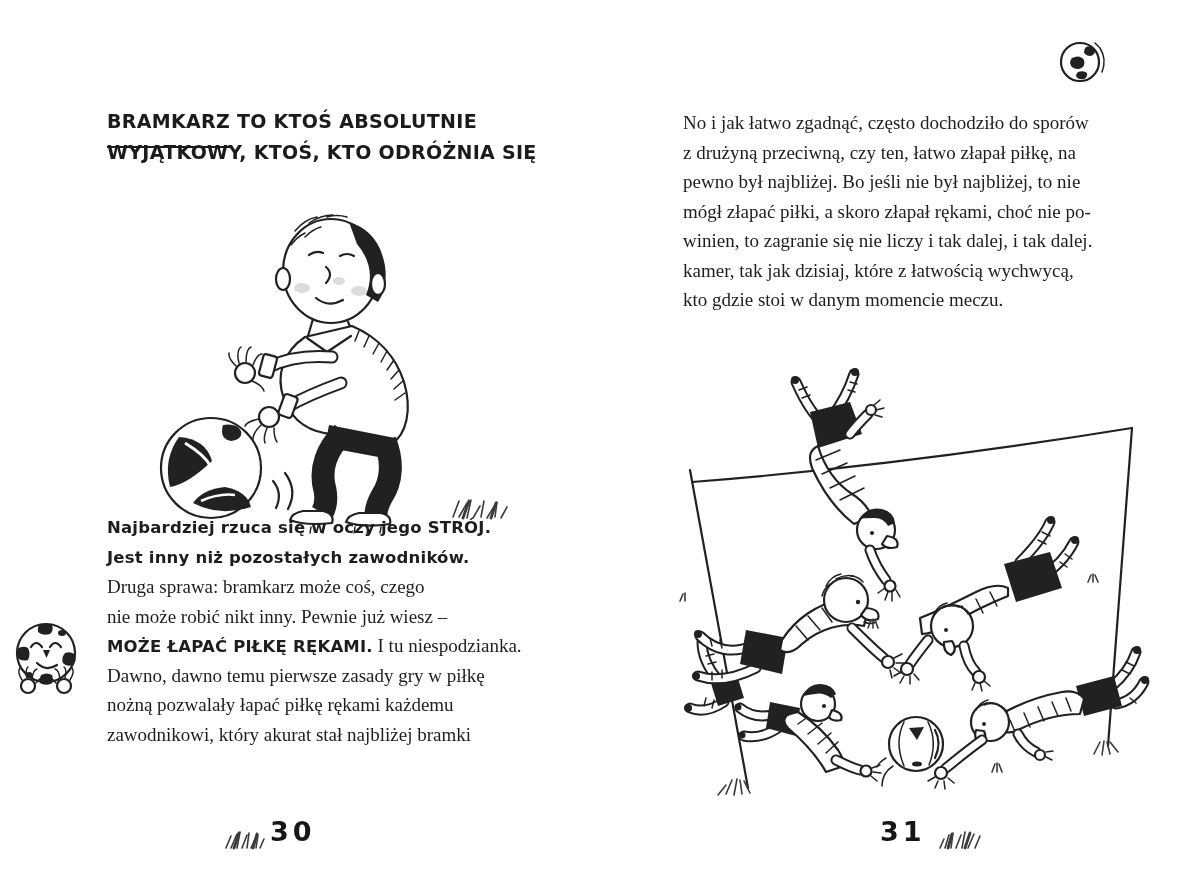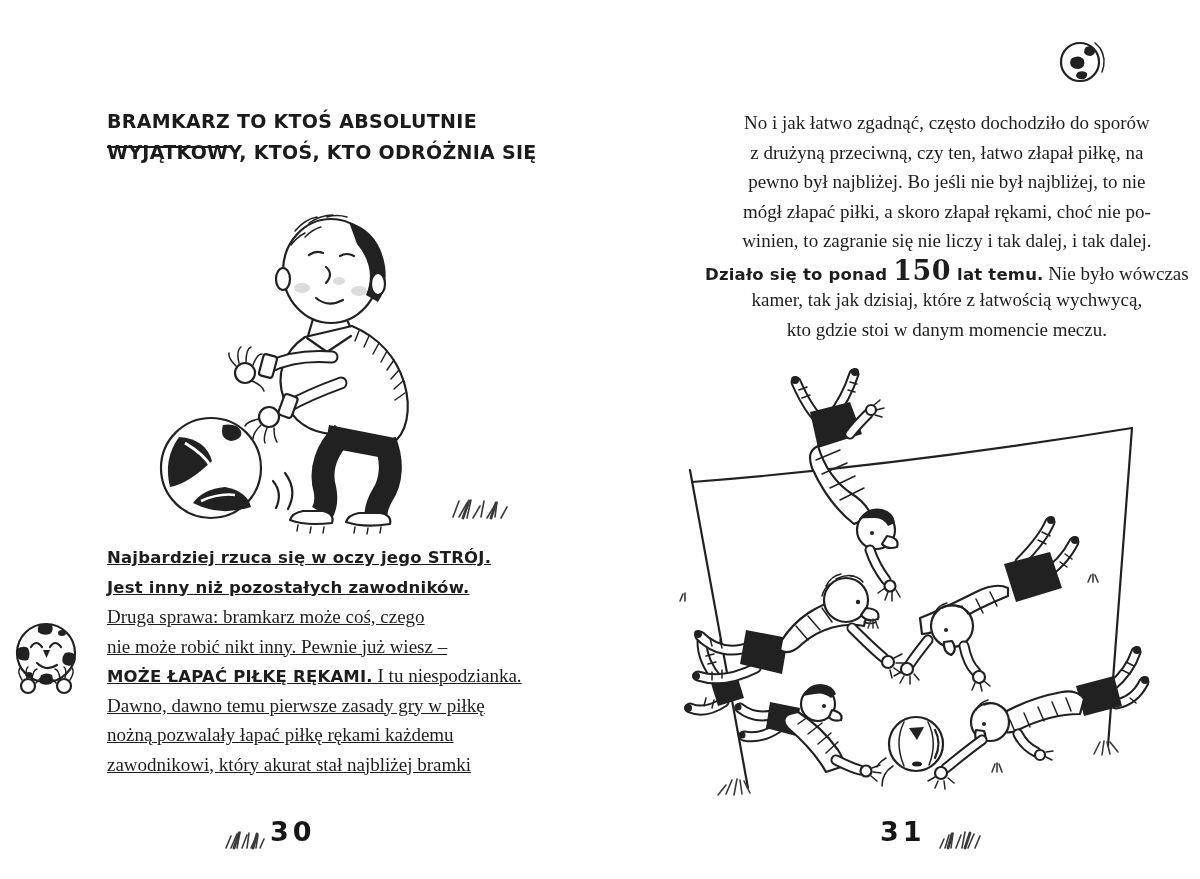--- a/index.html
+++ b/index.html
@@ -6,22 +6,22 @@
   .spread{position:relative;width:1200px;height:879px;background:#fff;overflow:hidden;color:#1d1d1d;}
   .abs{position:absolute;}
   .hand{font-family:"DejaVu Sans",sans-serif;font-weight:700;}
   .serif{font-family:"Liberation Serif",serif;font-weight:400;}
   .heading{left:107px;top:106px;font-size:19px;line-height:31px;letter-spacing:0.3px;color:#1b1b1b;}
   .heading .u{border-bottom:2px solid #1b1b1b;padding-bottom:14px;}
   .bodyblock{line-height:29.5px;}
   .bodyblock .ln{white-space:nowrap;height:29.5px;}
   .bodyblock .serif{font-size:19px;}
   .bodyblock .hand{font-size:16.5px;letter-spacing:0.2px;}
-  .body-left{left:107px;top:543px;text-decoration:underline;}
-  .body-right{left:705px;top:108px;text-align:center;}
+  .body-left{left:107px;top:513px;}
+  .body-right{left:683px;top:108px;}
   .bignum{font-family:"DejaVu Serif",serif;font-weight:700;font-size:27px;letter-spacing:0.5px;}
   .pagenum{font-family:"DejaVu Sans",sans-serif;font-weight:700;font-size:27px;letter-spacing:4px;color:#161616;}
   svg{display:block;}
   .ol{fill:#fff;stroke:#212121;stroke-width:2.2;stroke-linejoin:round;}
   .ln2{fill:none;stroke:#212121;stroke-width:2.2;stroke-linecap:round;stroke-linejoin:round;}
   .thin{stroke-width:1.5;}
   .dk{fill:#212121;stroke:none;}
   .tb{fill:none;stroke:#212121;stroke-width:11;stroke-linecap:round;}
   .tw{fill:none;stroke:#ffffff;stroke-width:7;stroke-linecap:round;}
   .gb{fill:none;stroke:#212121;stroke-width:13;stroke-linecap:round;}
@@ -136,21 +136,20 @@
       <path class="dk" d="M23,39 q6,-2 9,1 q1,4 -3,6 q-6,1 -8,-3 q0,-2 2,-4 z"></path>
       <path class="ln2 thin" d="M45,15 q7,11 2,24 M40,10 q5,4 7,9"></path>
     </svg>
 
     <div class="abs bodyblock body-right">
       <div class="ln serif">No i jak łatwo zgadnąć, często dochodziło do sporów</div>
       <div class="ln serif">z drużyną przeciwną, czy ten, łatwo złapał piłkę, na</div>
       <div class="ln serif">pewno był najbliżej. Bo jeśli nie był najbliżej, to nie</div>
       <div class="ln serif">mógł złapać piłki, a skoro złapał rękami, choć nie po-</div>
       <div class="ln serif">winien, to zagranie się nie liczy i tak dalej, i tak dalej.</div>
-      <div class="ln"><span class="hand">Działo się to ponad </span><span class="bignum">150</span><span class="hand"> lat temu.</span><span class="serif"> Nie było wówczas</span></div>
       <div class="ln serif">kamer, tak jak dzisiaj, które z łatwością wychwycą,</div>
       <div class="ln serif">kto gdzie stoi w danym momencie meczu.</div>
     </div>
 
     <svg class="abs" style="left:666px;top:358px;" width="508" height="448" viewBox="0 0 508 448">
       <g>
         <path class="ln2" d="M24,112 L82,430" stroke-width="3.5"></path>
         <path class="ln2" d="M466,70 L442,388" stroke-width="3.5"></path>
         <path class="ln2" d="M26,124 C180,112 330,92 466,70" stroke-width="1.8"></path>
       </g>

